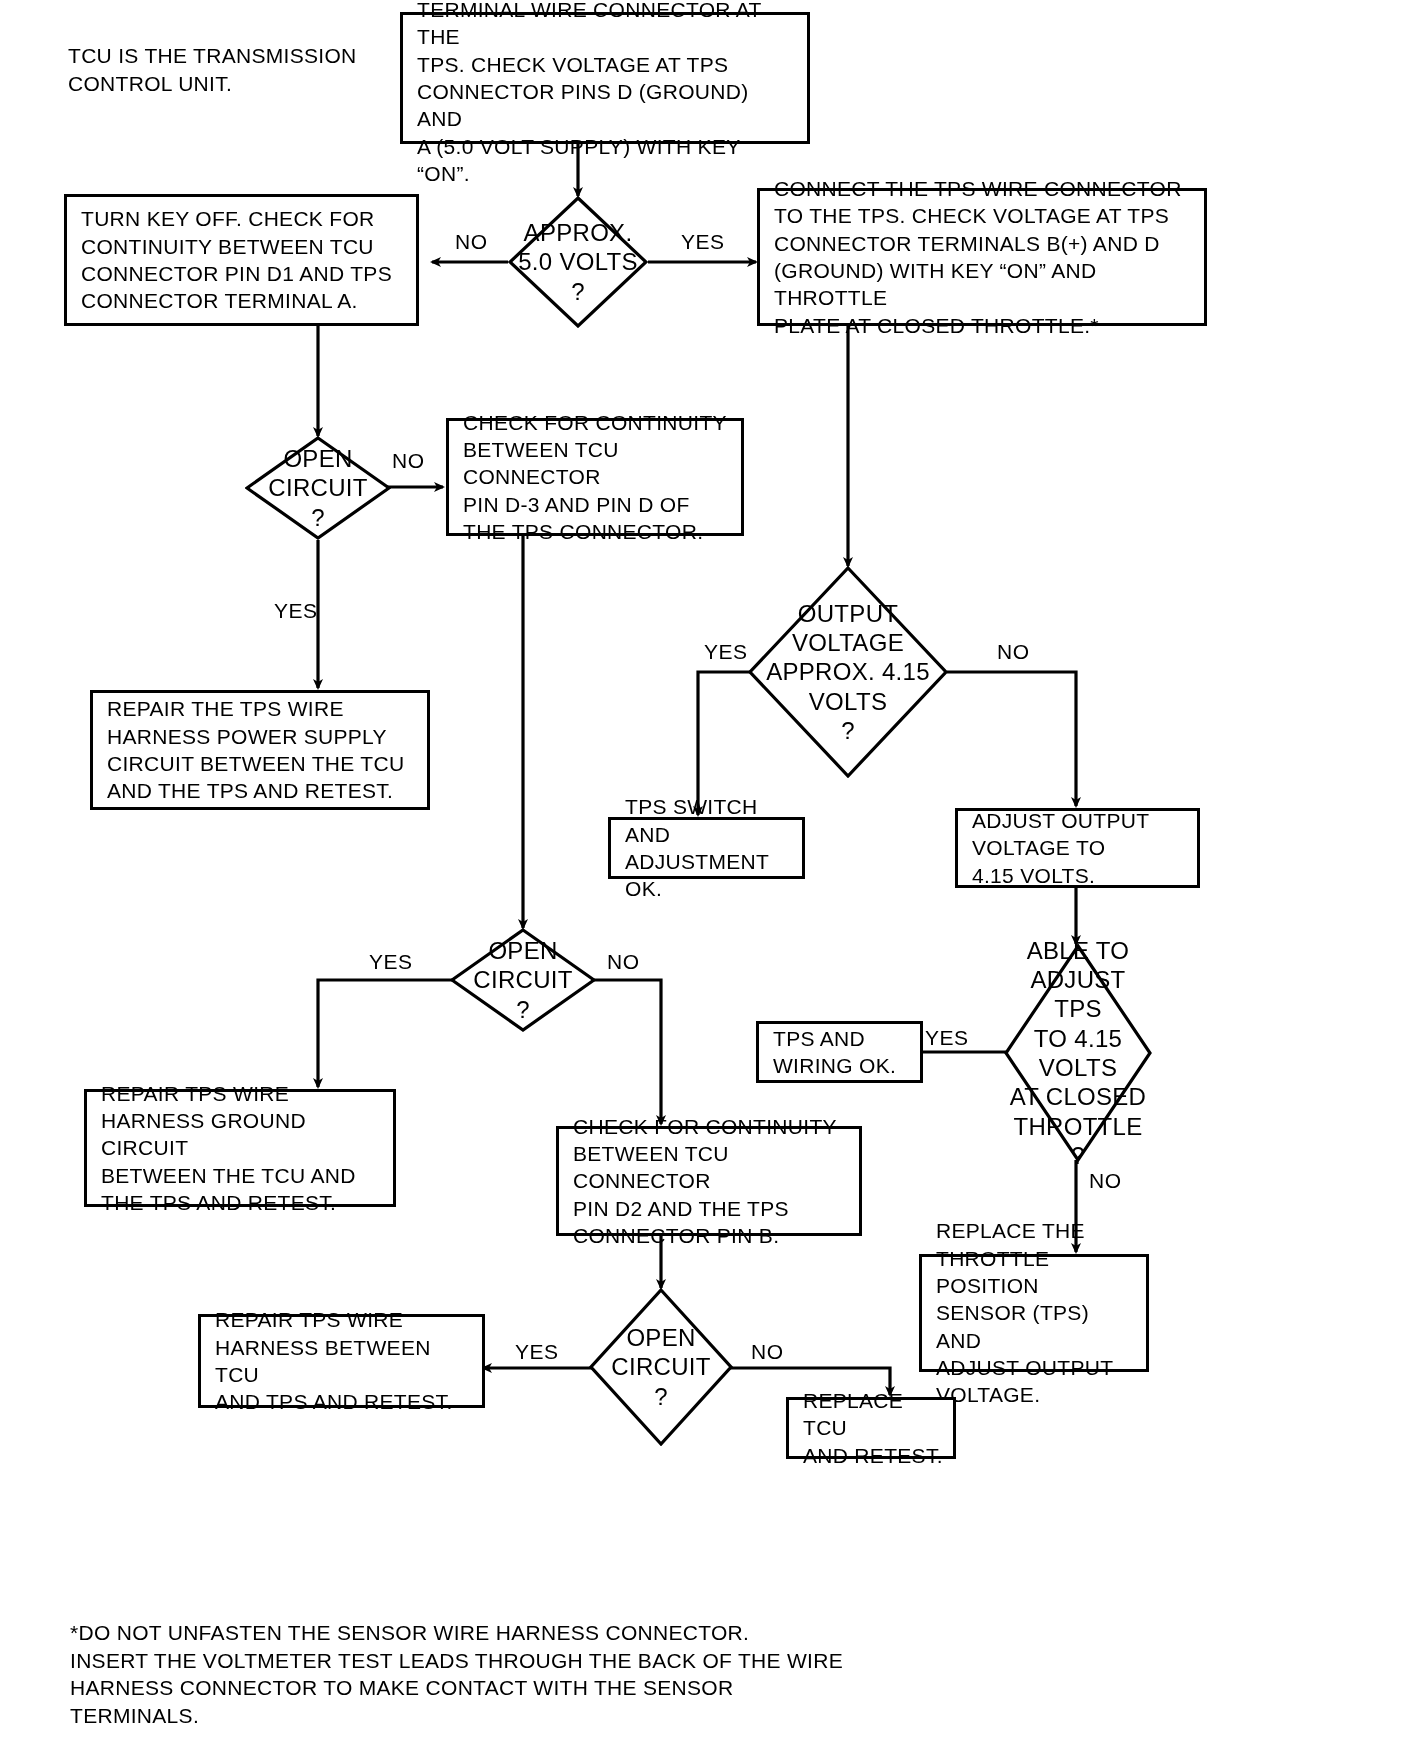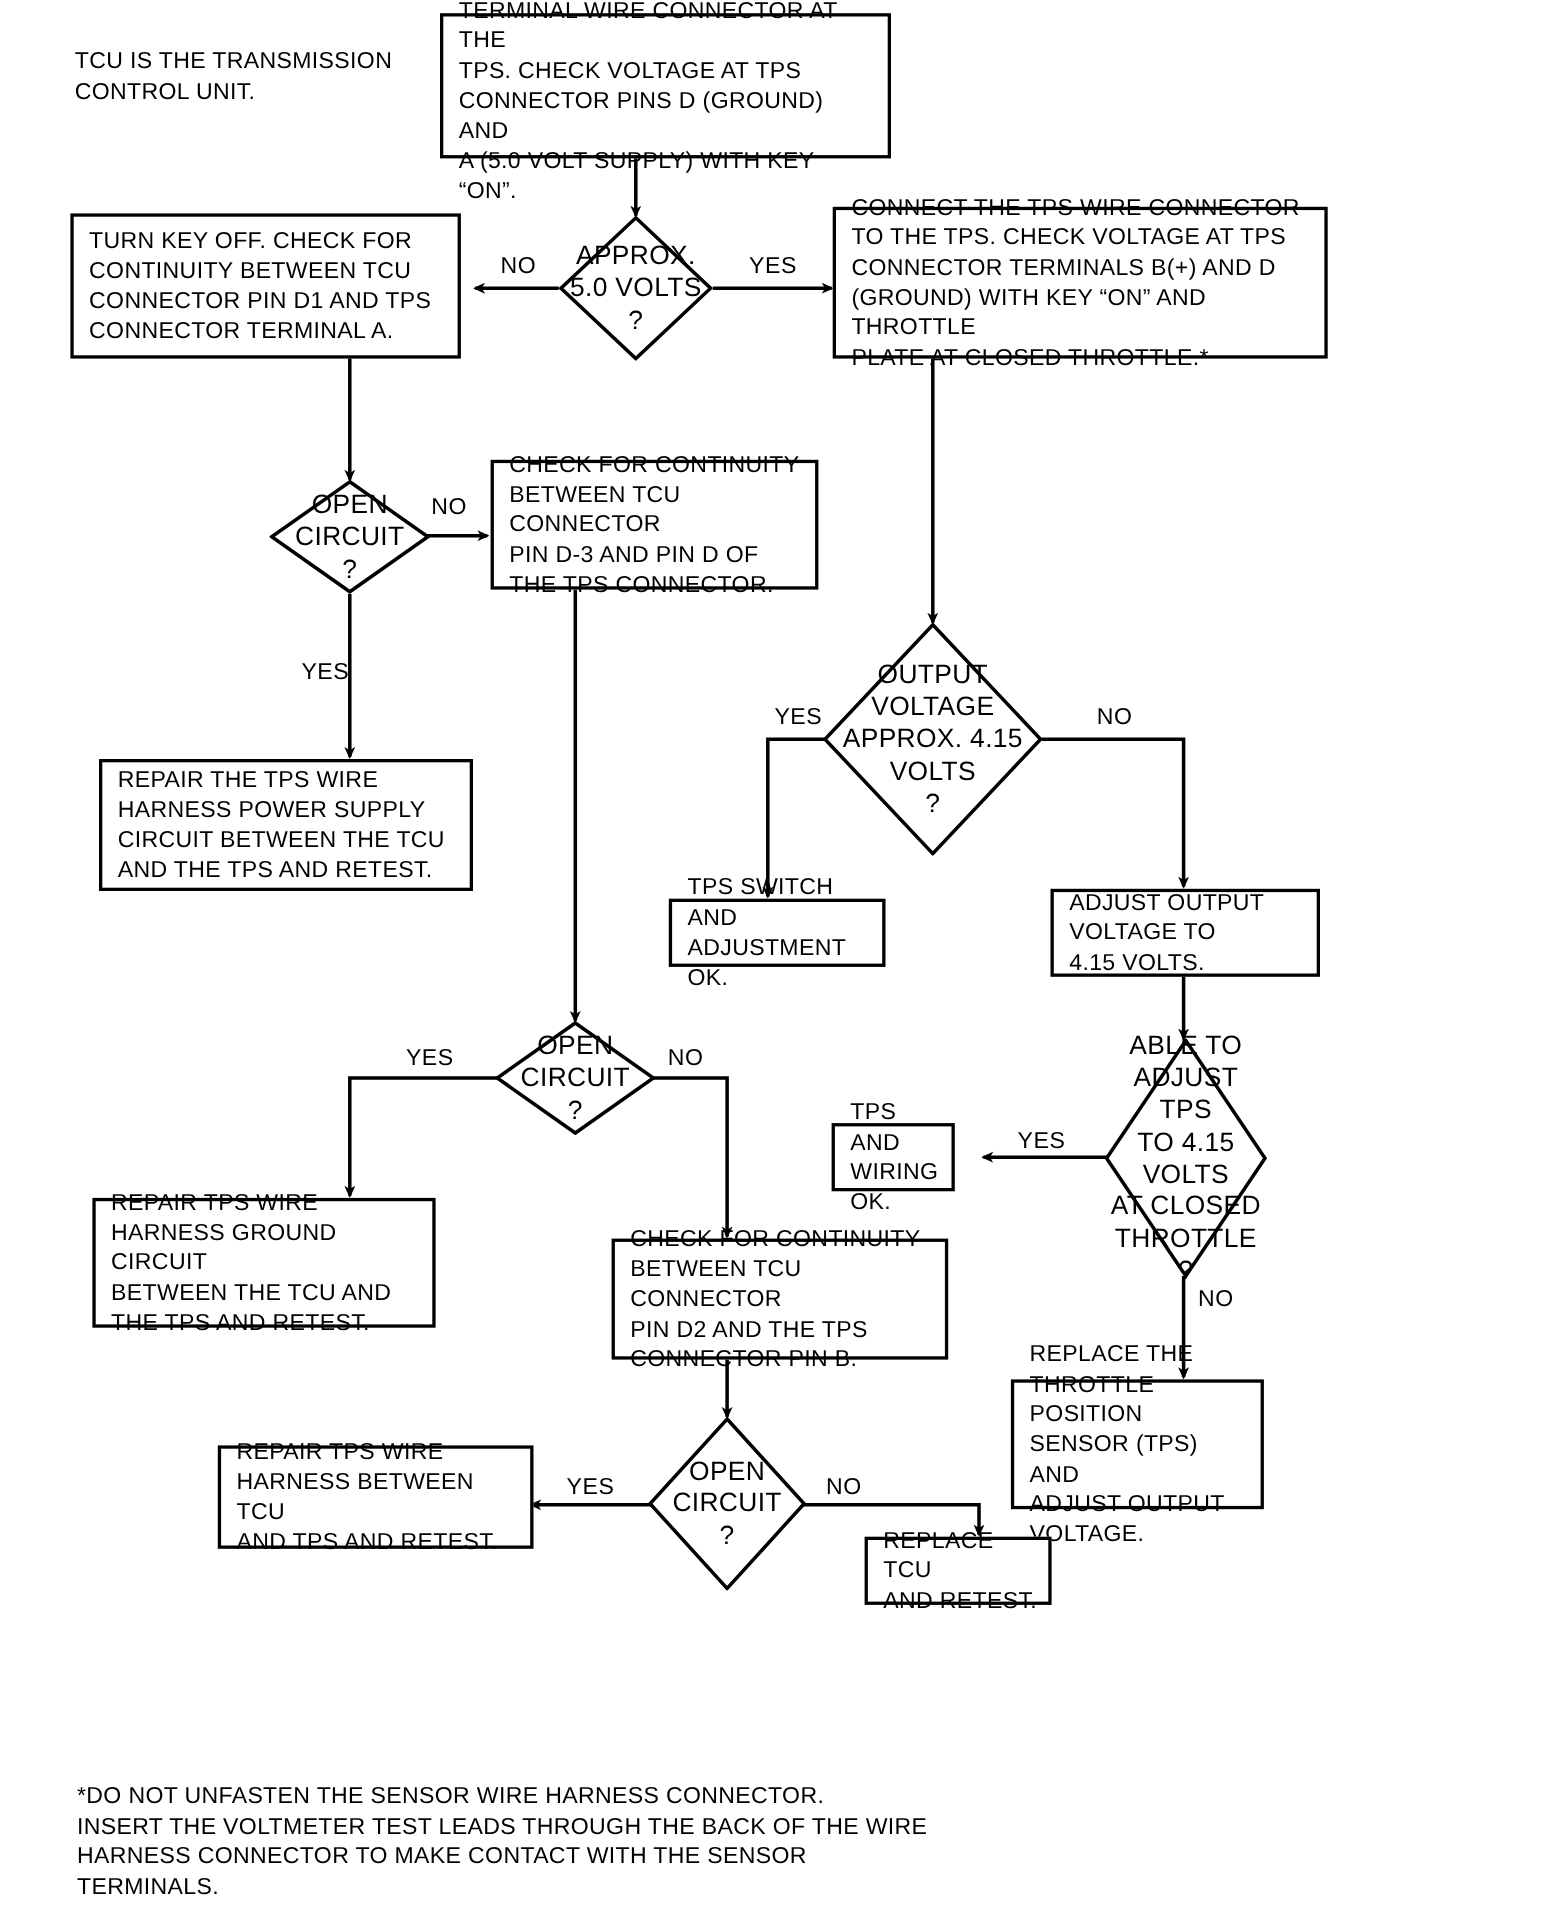--- a/index.html
+++ b/index.html
@@ -262,21 +262,21 @@
 ADJUST TPS
 TO 4.15 VOLTS
 AT CLOSED
 THROTTLE
 ?</div>
   </div>
 
   <div class="edge-label" style="left:925px; top:1026px;">YES</div>
   <div class="edge-label" style="left:1089px; top:1169px;">NO</div>
 
-  <div class="node box" style="left:756px; top:1021px; width:112px; height:62px;">
+  <div class="node box" style="left:756px; top:1021px; width:167px; height:62px;">
     <span class="txt">TPS AND
 WIRING OK.</span>
   </div>
 
   <div class="node box" style="left:919px; top:1254px; width:230px; height:118px;">
     <span class="txt">REPLACE THE
 THROTTLE POSITION
 SENSOR (TPS) AND
 ADJUST OUTPUT VOLTAGE.</span>
   </div>

